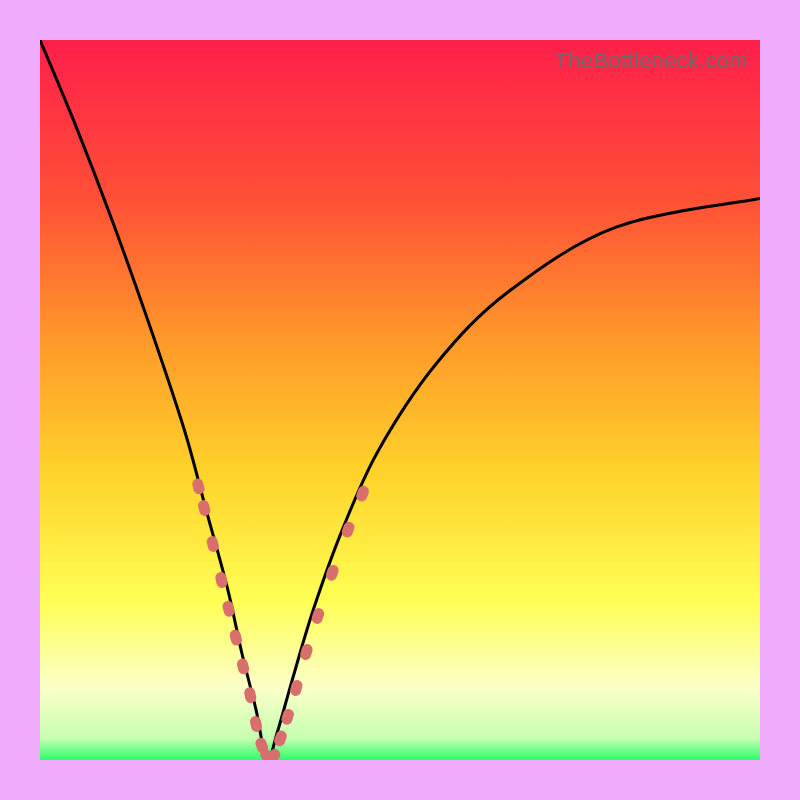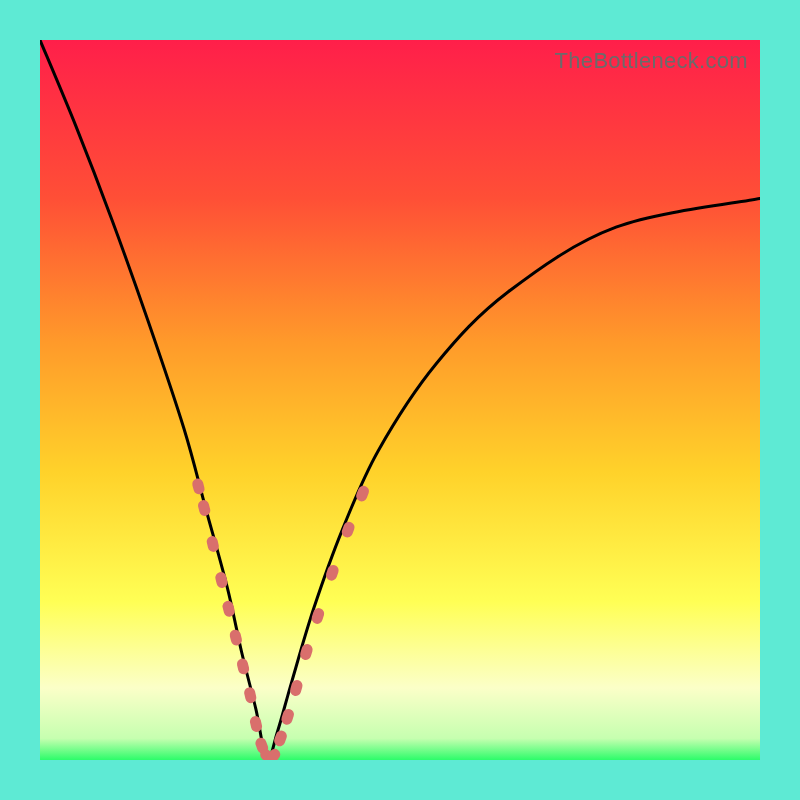--- a/index.html
+++ b/index.html
@@ -8,21 +8,21 @@
     width: 800px;
     height: 800px;
     background: #000;
     font-family: Arial, Helvetica, sans-serif;
     overflow: hidden;
   }
   .outer {
     position: relative;
     width: 800px;
     height: 800px;
-    background: #5eead4;
+    background: #f0abfc;
   }
   .plot {
     position: absolute;
     left: 40px;
     top: 40px;
     width: 720px;
     height: 720px;
     overflow: hidden;
   }
   .gradient {

